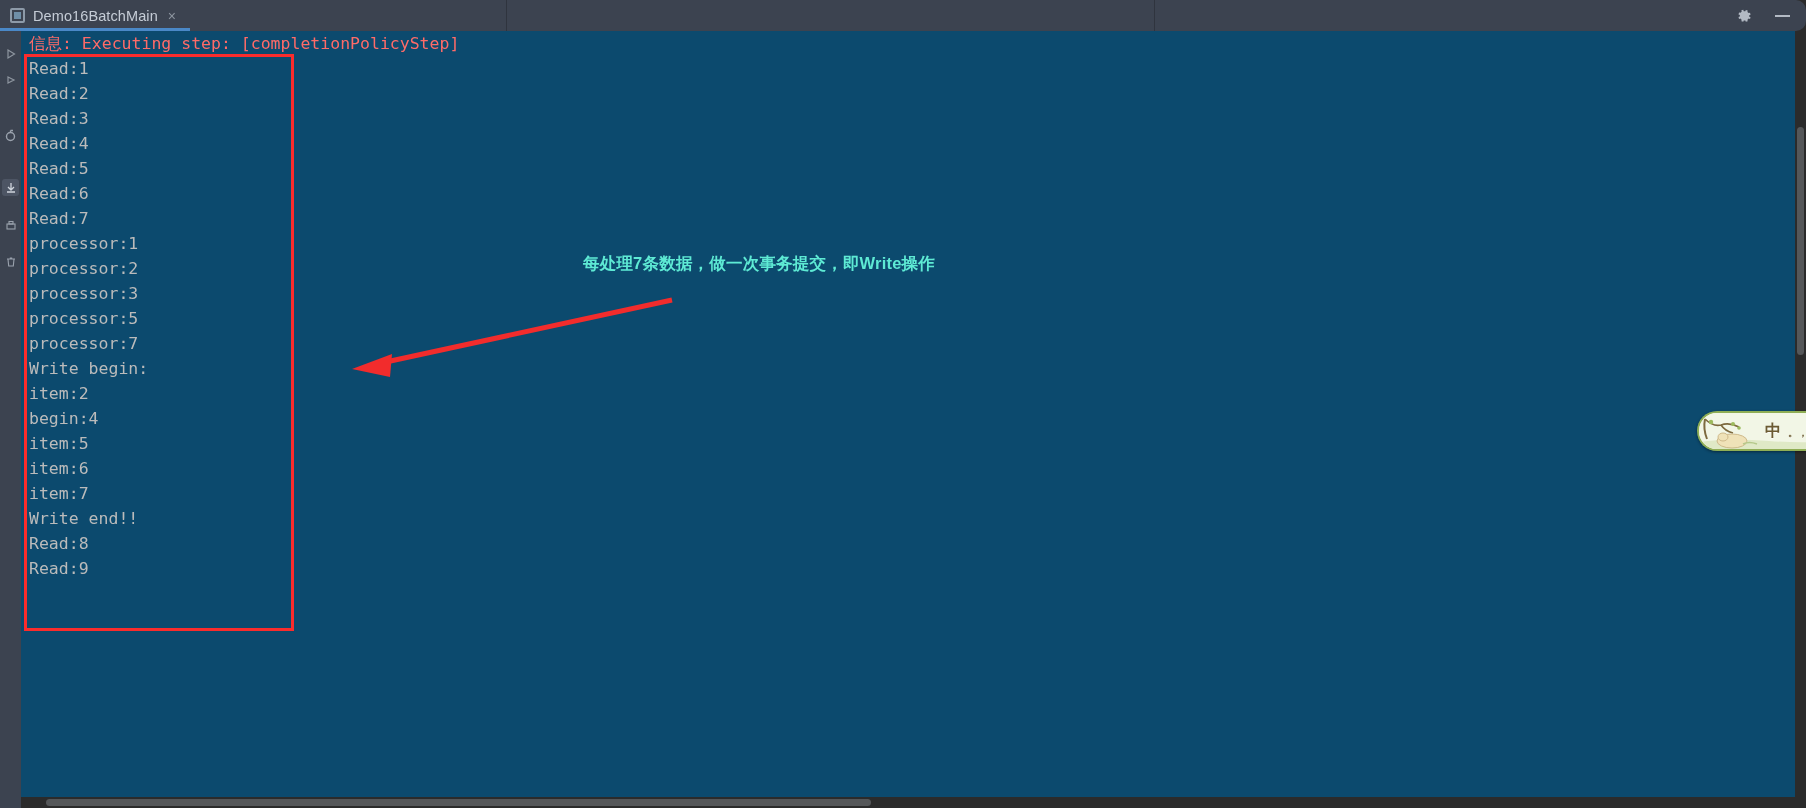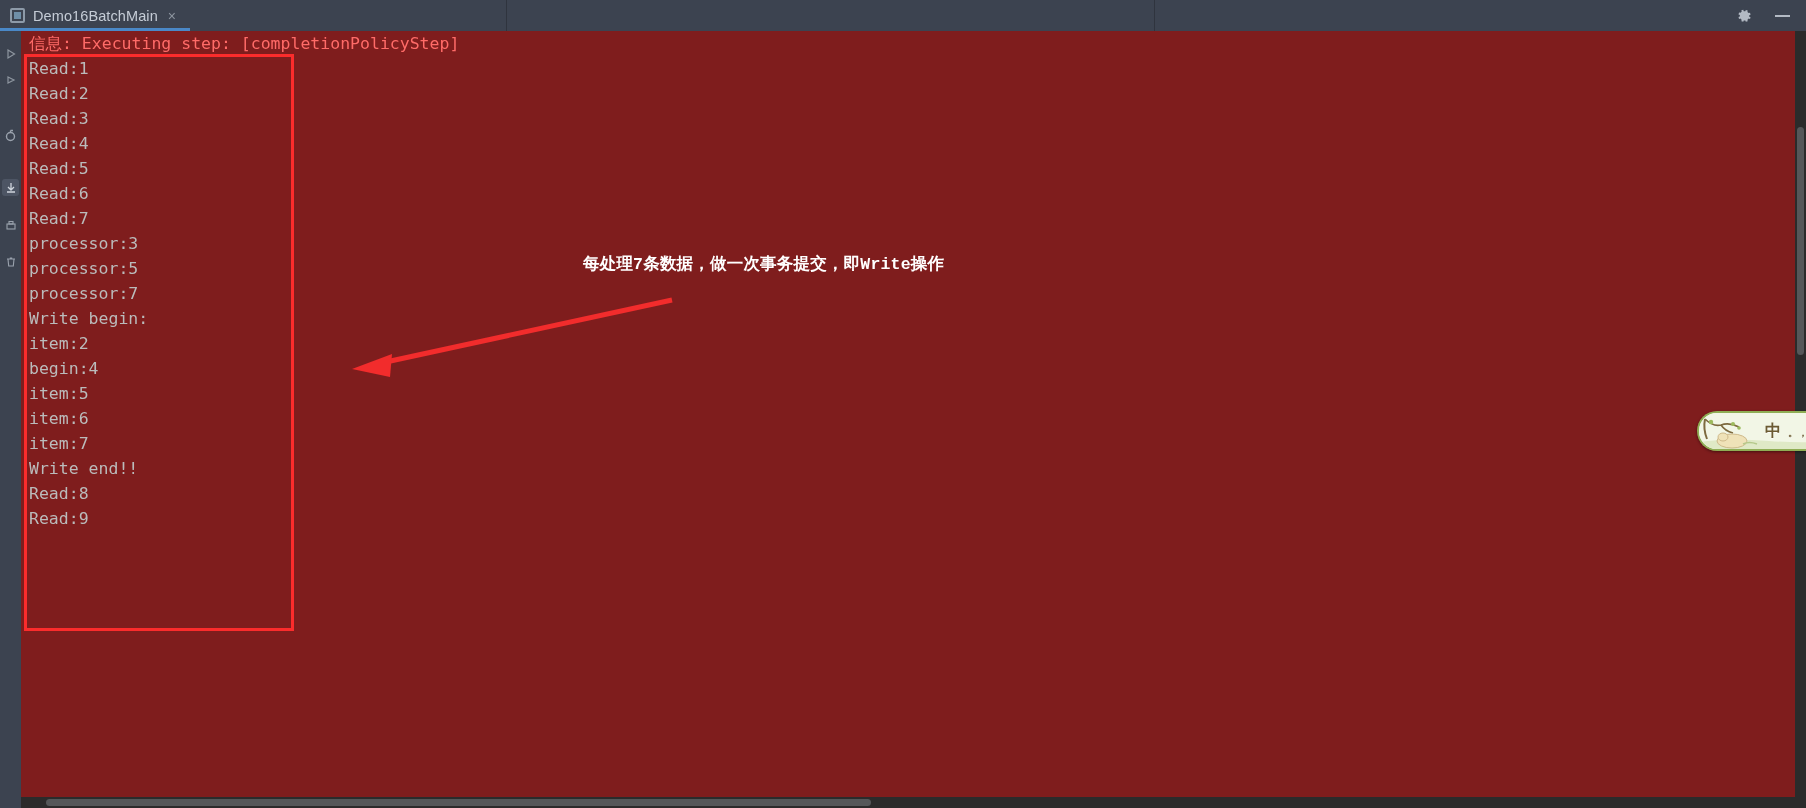--- a/index.html
+++ b/index.html
@@ -21,20 +21,21 @@
 
   
   .tabbar {
     position: absolute;
     top: 0; left: 0;
     width: 1806px;
     height: 31px;
     background: #3c4350;
     display: flex;
     align-items: flex-start;
+    border-radius: 10px;
   }
   .tab {
     position: relative;
     display: flex;
     align-items: center;
     gap: 8px;
     padding: 0 14px 0 10px;
     height: 31px;
     background: #3c4350;
     cursor: default;
@@ -119,21 +120,21 @@
     border-radius: 3px;
   }
   .rail-btn svg { display: block; }
 
   
   .console {
     position: absolute;
     top: 31px; left: 21px;
     width: 1785px;
     height: 777px;
-    background: #7f1d1d;
+    background: #0c4a6e;
     overflow: hidden;
   }
   .console-inner {
     position: absolute;
     top: 0; left: 0;
     padding: 0;
   }
   .line {
     font-family: "DejaVu Sans Mono", "Liberation Mono", monospace;
     font-size: 16.5px;
@@ -165,24 +166,24 @@
   .annotation-svg {
     position: absolute;
     left: 0; top: 0;
     width: 1806px; height: 808px;
     pointer-events: none;
   }
   .annot-text {
     position: absolute;
     left: 583px;
     top: 253px;
-    font-family: Liberation Mono, monospace;
+    font-family: Liberation Sans, sans-serif;
     font-size: 16.5px;
     font-weight: 700;
-    color: #ffffff;
+    color: #5eead4;
     white-space: nowrap;
     letter-spacing: .2px;
   }
 
   
   .vscroll-track {
     position: absolute;
     right: 0;
     top: 31px;
     width: 11px;
@@ -317,20 +318,22 @@
   <div class="console">
     <div class="console-inner" id="console-lines">
         <div class="line err">信息: Executing step: [completionPolicyStep]</div>
         <div class="line">Read:1</div>
         <div class="line">Read:2</div>
         <div class="line">Read:3</div>
         <div class="line">Read:4</div>
         <div class="line">Read:5</div>
         <div class="line">Read:6</div>
         <div class="line">Read:7</div>
+        <div class="line">processor:1</div>
+        <div class="line">processor:2</div>
         <div class="line">processor:3</div>
         <div class="line">processor:5</div>
         <div class="line">processor:7</div>
         <div class="line">Write begin:</div>
         <div class="line">item:2</div>
         <div class="line">begin:4</div>
         <div class="line">item:5</div>
         <div class="line">item:6</div>
         <div class="line">item:7</div>
         <div class="line">Write end!!</div>

